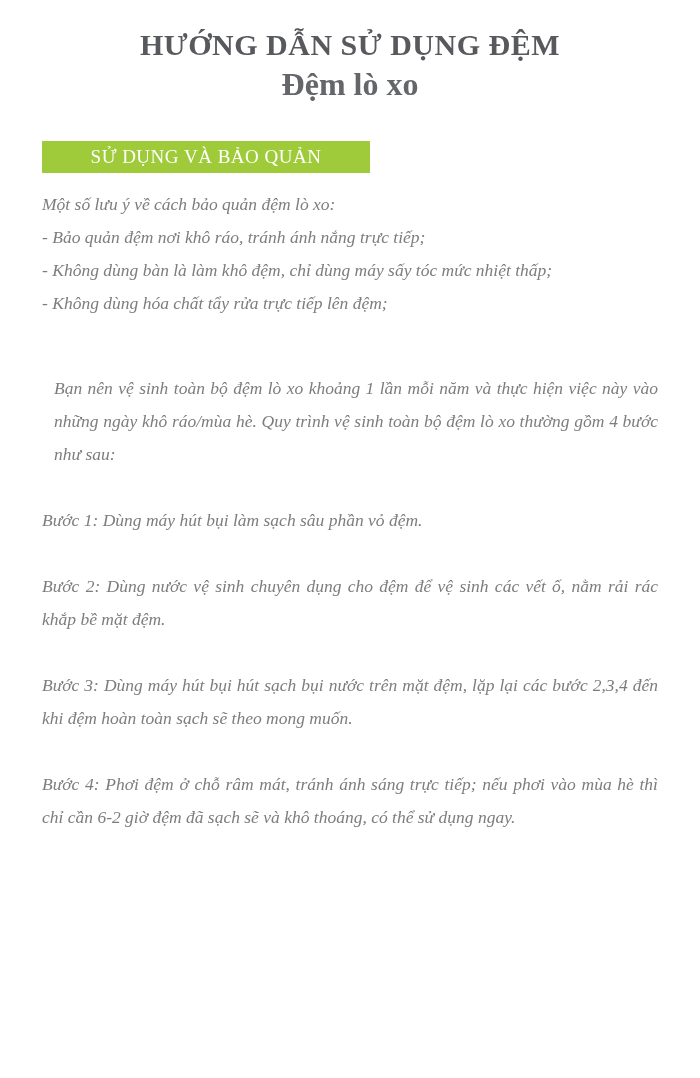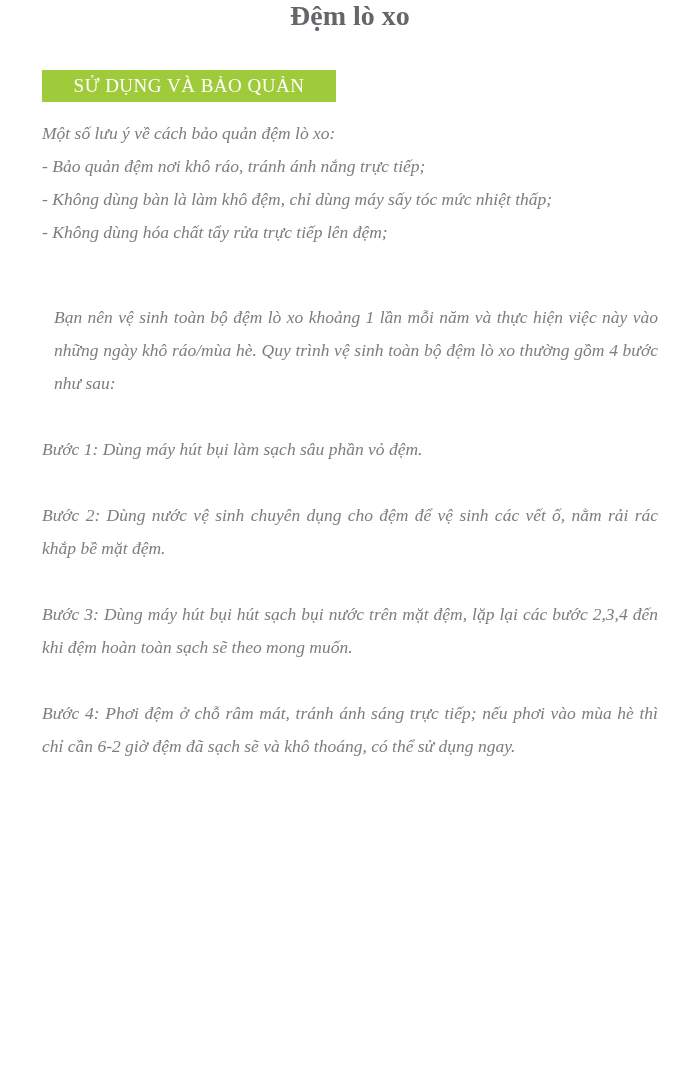--- a/index.html
+++ b/index.html
@@ -18,33 +18,33 @@
     text-align: center;
     color: #58595d;
     font-size: 30px;
     font-weight: 700;
     letter-spacing: 0.5px;
   }
   .page-subtitle {
     margin: 0 0 38px 0;
     text-align: center;
     color: #64666a;
-    font-size: 28px;
+    font-size: 32px;
     font-weight: 700;
   }
 
   .banner-row { margin: 0; }
   .banner {
     display: inline-block;
     background: #9fcb3b;
     color: #ffffff;
     font-size: 19px;
     letter-spacing: 0.5px;
     padding: 5px 0;
-    width: 294px;
+    width: 328px;
     text-align: center;
   }
 
   .body-text {
     color: #7d7d7f;
     font-size: 17.5px;
     line-height: 33px;
     font-style: italic;
   }
 
@@ -61,20 +61,21 @@
     margin: 33px 0 0 0;
     text-align: justify;
   }
 </style>
 </head>
 <body>
 
 <div class="page">
   <div class="content">
 
+    <h1 class="page-title">HƯỚNG DẪN SỬ DỤNG ĐỆM</h1>
 
     <h2 class="page-subtitle">Đệm lò xo</h2>
 
     <div class="section-1">
       <div class="banner-row">
         <span class="banner">SỬ DỤNG VÀ BẢO QUẢN</span>
       </div>
 
       <div class="body-text care-block">
         <div class="care-line">Một số lưu ý về cách bảo quản đệm lò xo:</div>

